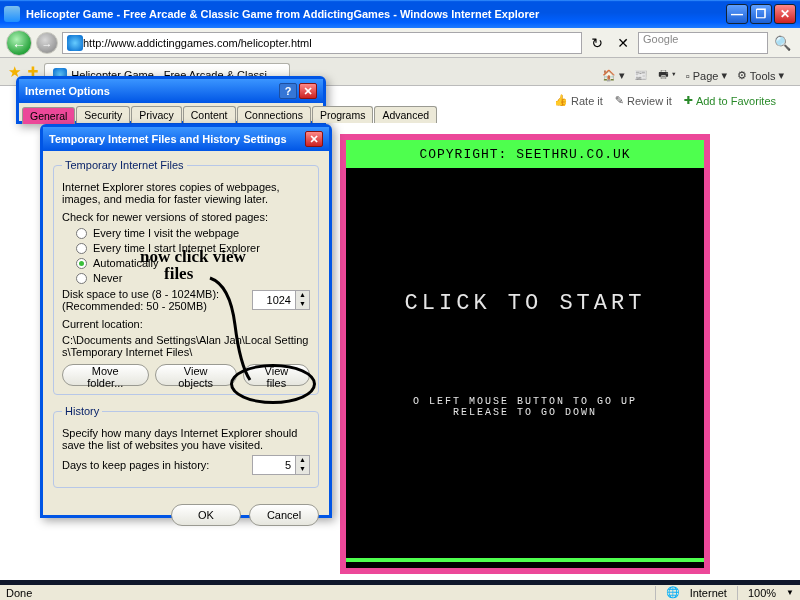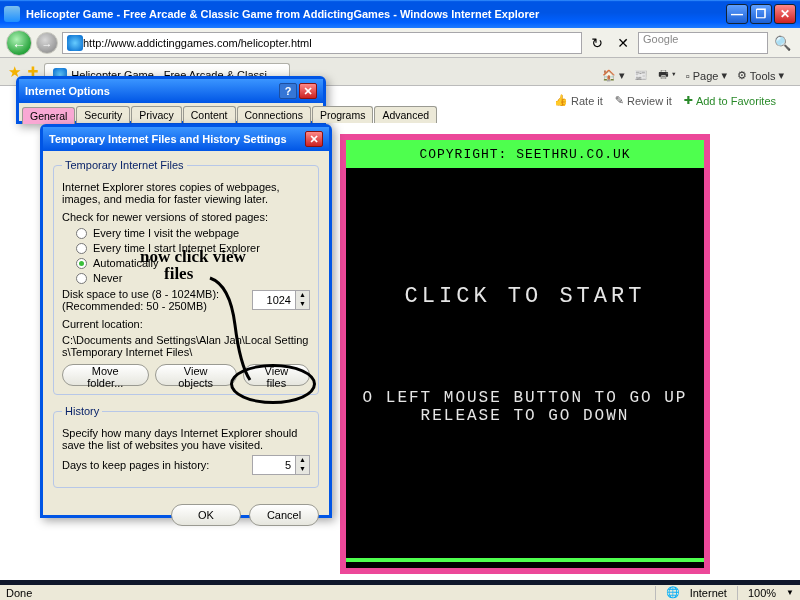--- a/index.html
+++ b/index.html
@@ -34,37 +34,37 @@
   .content{position:absolute;top:86px;left:0;right:0;bottom:20px;background:#fff}
   .page-actions{position:absolute;top:8px;right:24px;display:flex;gap:12px;font-size:11px;color:#555}
   .page-actions .pa{display:flex;align-items:center;gap:3px}
   .page-actions .pa.fav{color:#2a8a2a}
   
   .gameframe{position:absolute;top:48px;left:340px;width:370px;height:440px;background:#000;border:6px solid #ec4899}
   .gametop{height:28px;background:#4eff4e;color:#000;display:flex;align-items:center;justify-content:center;font-family:'Courier New',monospace;font-size:13px;letter-spacing:1px}
   .gamemid{position:absolute;top:50%;left:0;right:0;transform:translateY(-50%);text-align:center}
   .lcd{font-family:'Courier New',monospace;color:#e5e5e5;letter-spacing:4px}
   .lcd.big{font-size:22px;margin-bottom:80px}
-  .lcd.small{font-size:16px;letter-spacing:2px}
+  .lcd.small{font-size:10px;letter-spacing:2px}
   .gamebot{position:absolute;bottom:6px;left:0;right:0;height:4px;background:#4eff4e}
   
   .statusbar{position:absolute;bottom:0;left:0;right:0;height:20px;background:#ece9d8;border-top:5px solid #0f172a;display:flex;align-items:center;padding:0 6px;gap:8px}
   .statusbar .sep{width:1px;height:14px;background:#bbb}
   .statusbar .right{margin-left:auto;display:flex;align-items:center;gap:10px}
   
   .dlg{position:absolute;border:3px solid #0055e5;border-radius:6px 6px 0 0;background:#ece9d8;box-shadow:3px 3px 10px rgba(0,0,0,.35)}
   .dlg .dlgtitle{height:24px;background:linear-gradient(#3a95ff,#0055e5);color:#fff;display:flex;align-items:center;padding:0 6px;font-weight:bold}
   .dlg .dlgtitle .sp{flex:1}
   .dlg .dlgtitle .dbtn{width:18px;height:16px;margin-left:2px;display:flex;align-items:center;justify-content:center;font-size:11px;border-radius:2px}
   .d-help{background:#3576d6;color:#fff;border:1px solid #1d4fa0}
   .d-cls{background:linear-gradient(#f88,#c22);color:#fff;border:1px solid #811}
   .io{top:76px;left:16px;width:310px;height:48px}
   .io-tabs{display:flex;padding:3px 3px 0}
   .io-tabs .t{padding:2px 7px;border:1px solid #9a9a92;border-bottom:none;background:#ece9d8;border-radius:3px 3px 0 0;margin-right:1px;font-size:10.5px}
-  .io-tabs .t.act{background:#f9a8d4;position:relative;top:1px}
+  .io-tabs .t.act{background:#ec4899;position:relative;top:1px}
   
   .tif{top:124px;left:40px;width:292px;height:394px}
   .tif .body{padding:8px 10px 6px}
   fieldset{border:1px solid #b7c7e8;border-radius:4px;padding:10px 8px 8px;margin-bottom:10px}
   legend{color:#0a246a;padding:0 3px}
   .row{margin-bottom:4px}
   .radio{display:flex;align-items:center;gap:6px;margin:3px 0 3px 14px}
   .radio .rdot{width:11px;height:11px;border:1px solid #777;border-radius:50%;background:#fff;display:flex;align-items:center;justify-content:center}
   .radio.sel .rdot::after{content:"";width:5px;height:5px;border-radius:50%;background:#3bbf3b}
   .spin{display:inline-flex;align-items:center;border:1px solid #a7a6aa;background:#fff;height:20px}

